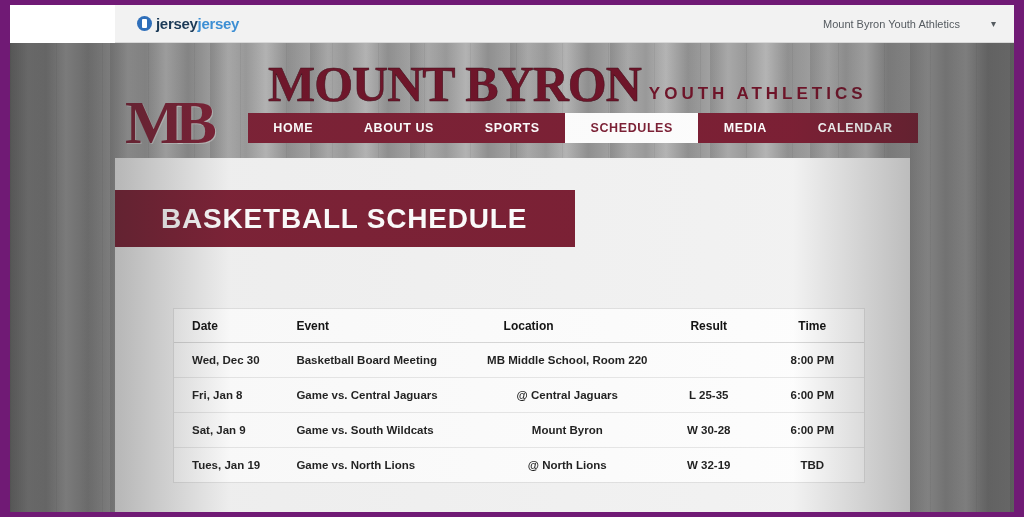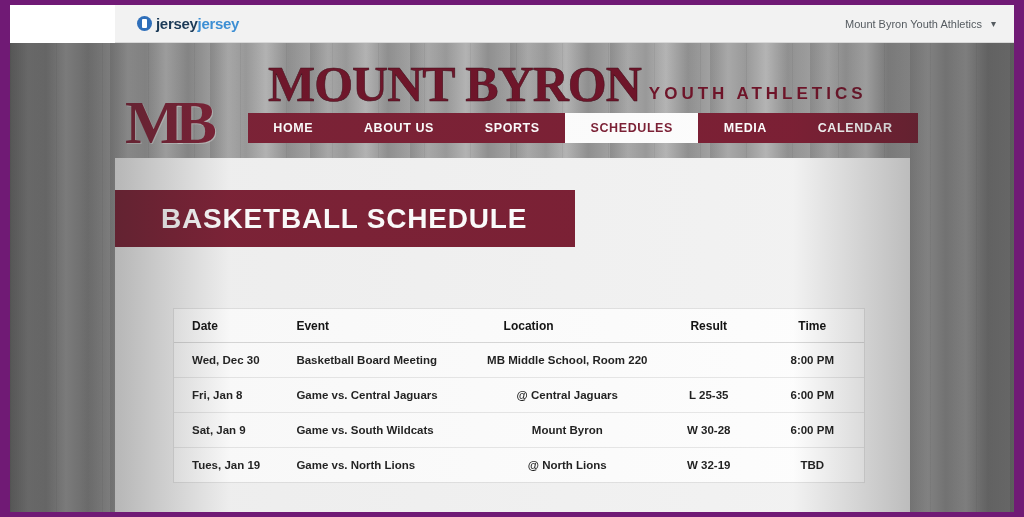--- a/index.html
+++ b/index.html
@@ -71,20 +71,21 @@
     border-radius: 1px;
     background: #ffffff;
   }
   .logo-jersey { color: #1b3a57; }
   .logo-watch { color: #3d8fd4; font-weight: bold; }
 
   .account {
     display: flex;
     font-size: 11px;
     color: #555b60;
+    gap: 22px;
   }
   .account .caret {
     margin-left: 9px;
     font-size: 10px;
     color: #555b60;
   }
 
   
   .hero {
     position: absolute;

